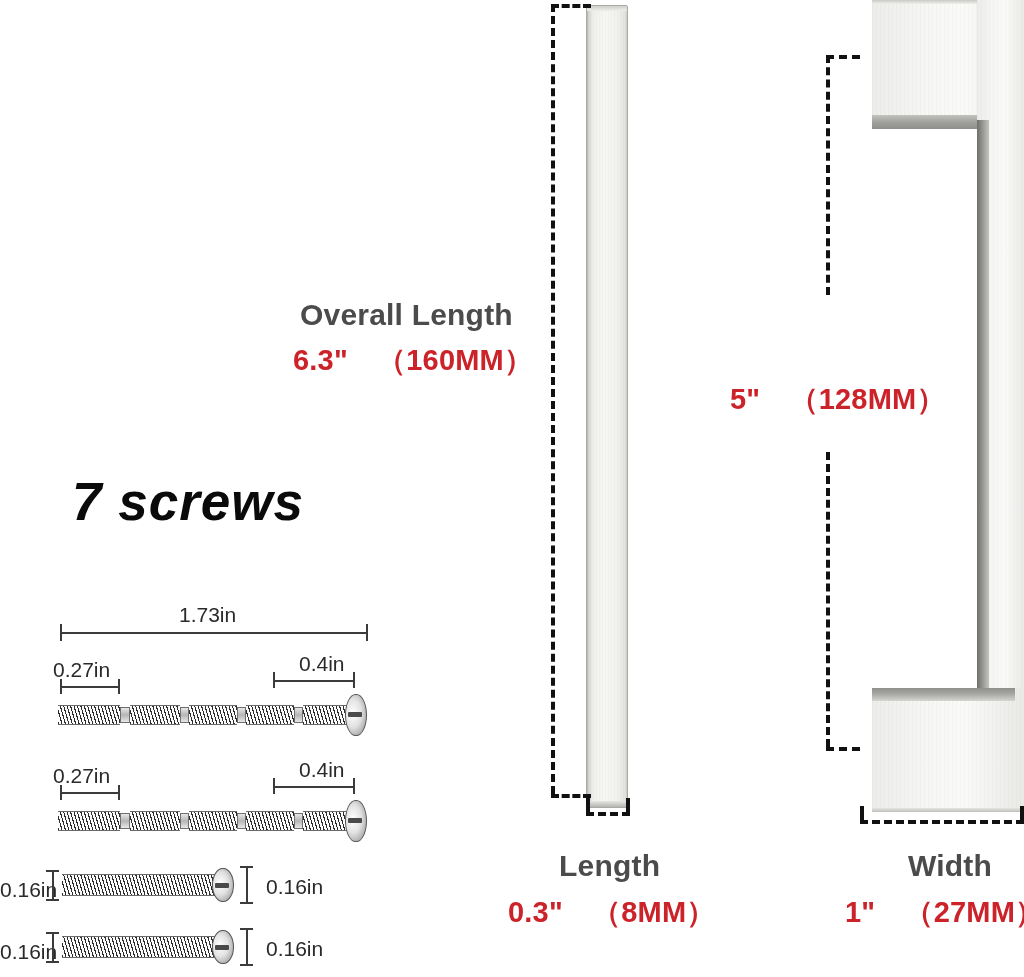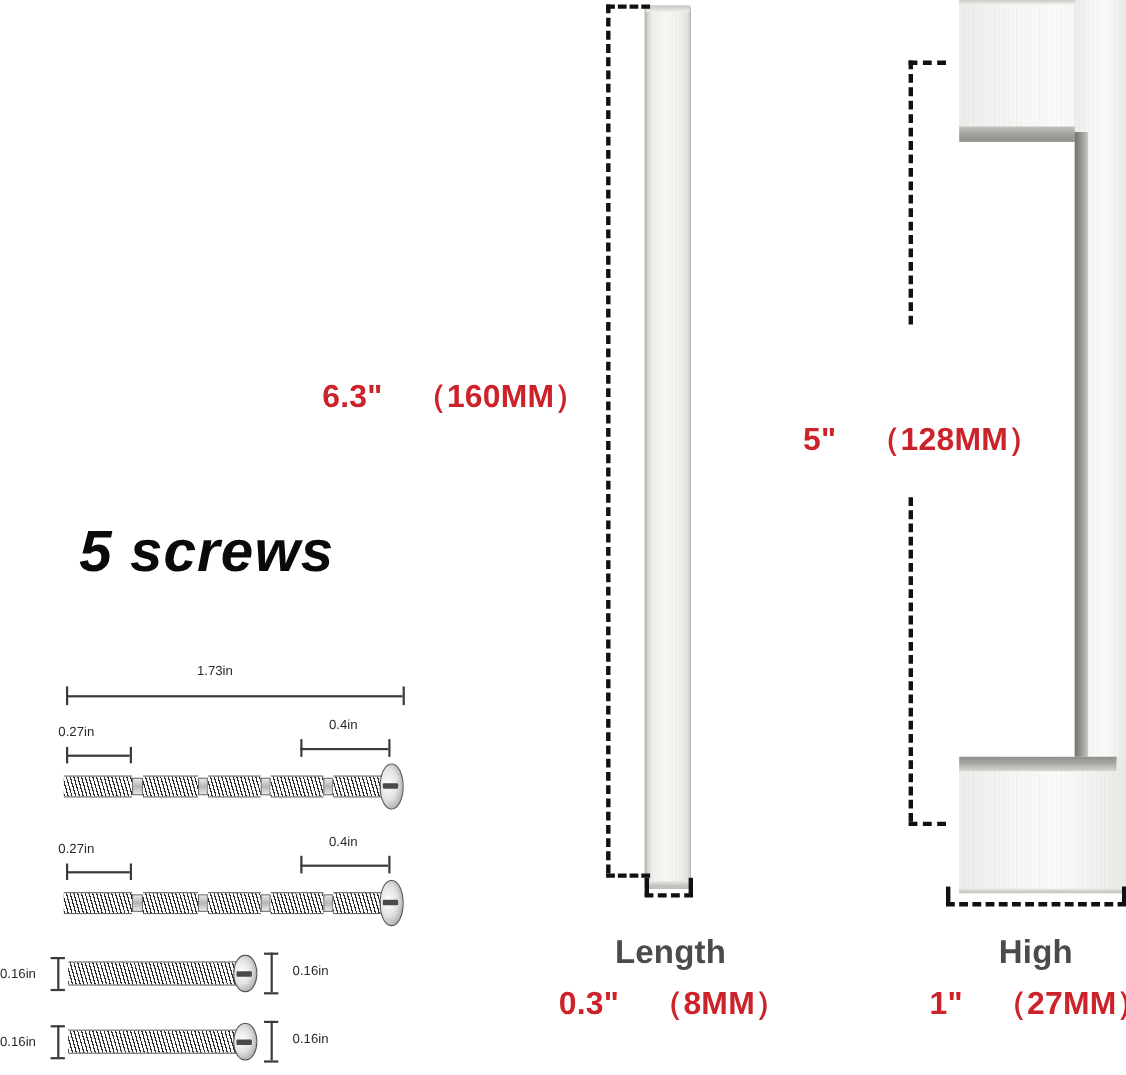--- a/index.html
+++ b/index.html
@@ -110,21 +110,21 @@
     position: absolute; height: 0;
     border-top: 4px dashed #111;
   }
 
   
   .dimline-h { position: absolute; height: 0; border-top: 2px solid #3b3b3b; }
   .dimtick-v { position: absolute; width: 0; border-left: 2px solid #3b3b3b; }
   .dimline-v { position: absolute; width: 0; border-left: 2px solid #3b3b3b; }
   .dimtick-h { position: absolute; height: 0; border-top: 2px solid #3b3b3b; }
   .dimtext {
-    position: absolute; font-size: 12px; color: #2a2a2a; white-space: nowrap;
+    position: absolute; font-size: 21px; color: #2a2a2a; white-space: nowrap;
   }
 
   
   .screw { position: absolute; }
   .screw-shaft {
     position: absolute;
     background:
       repeating-linear-gradient(74deg,
         #2d2d2d 0px, #2d2d2d 1.1px,
         #fdfdfd 1.1px, #fdfdfd 3.3px),
@@ -182,31 +182,32 @@
 
   <div class="dash-v" style="left:826px; top:55px; height:240px;"></div>
   <div class="dash-h" style="left:826px; top:55px; width:34px;"></div>
   <div class="dash-v" style="left:826px; top:452px; height:295px;"></div>
   <div class="dash-h" style="left:826px; top:747px; width:34px;"></div>
 
   <div class="dash-h" style="left:860px; top:820px; width:164px;"></div>
   <div class="dash-v" style="left:860px; top:806px; height:16px;"></div>
   <div class="dash-v" style="left:1020px; top:806px; height:16px;"></div>
 
+  <div class="label-title" style="left:300px; top:298px; font-size:30px;">Overall Length</div>
   <div class="label-value" style="left:293px; top:341px; font-size:29px;">6.3"　（160MM）</div>
 
   <div class="label-value" style="left:730px; top:380px; font-size:29px;">5"　（128MM）</div>
 
   <div class="label-title" style="left:559px; top:849px; font-size:30px;">Length</div>
   <div class="label-value" style="left:508px; top:893px; font-size:29px;">0.3"　（8MM）</div>
 
-  <div class="label-title" style="left:908px; top:849px; font-size:30px;">High</div>
+  <div class="label-title" style="left:908px; top:849px; font-size:30px;">Width</div>
   <div class="label-value" style="left:845px; top:893px; font-size:29px;">1"　（27MM）</div>
 
-  <div id="four-screws">5 screws</div>
+  <div id="four-screws">7 screws</div>
 
   <div class="dimtext" style="left:179px; top:603px;">1.73in</div>
   <div class="dimline-h" style="left:60px; top:632px; width:306px;"></div>
   <div class="dimtick-v" style="left:60px; top:624px; height:17px;"></div>
   <div class="dimtick-v" style="left:366px; top:624px; height:17px;"></div>
 
   <div class="dimtext" style="left:53px; top:658px;">0.27in</div>
   <div class="dimline-h" style="left:60px; top:686px; width:58px;"></div>
   <div class="dimtick-v" style="left:60px; top:679px; height:15px;"></div>
   <div class="dimtick-v" style="left:118px; top:679px; height:15px;"></div>

